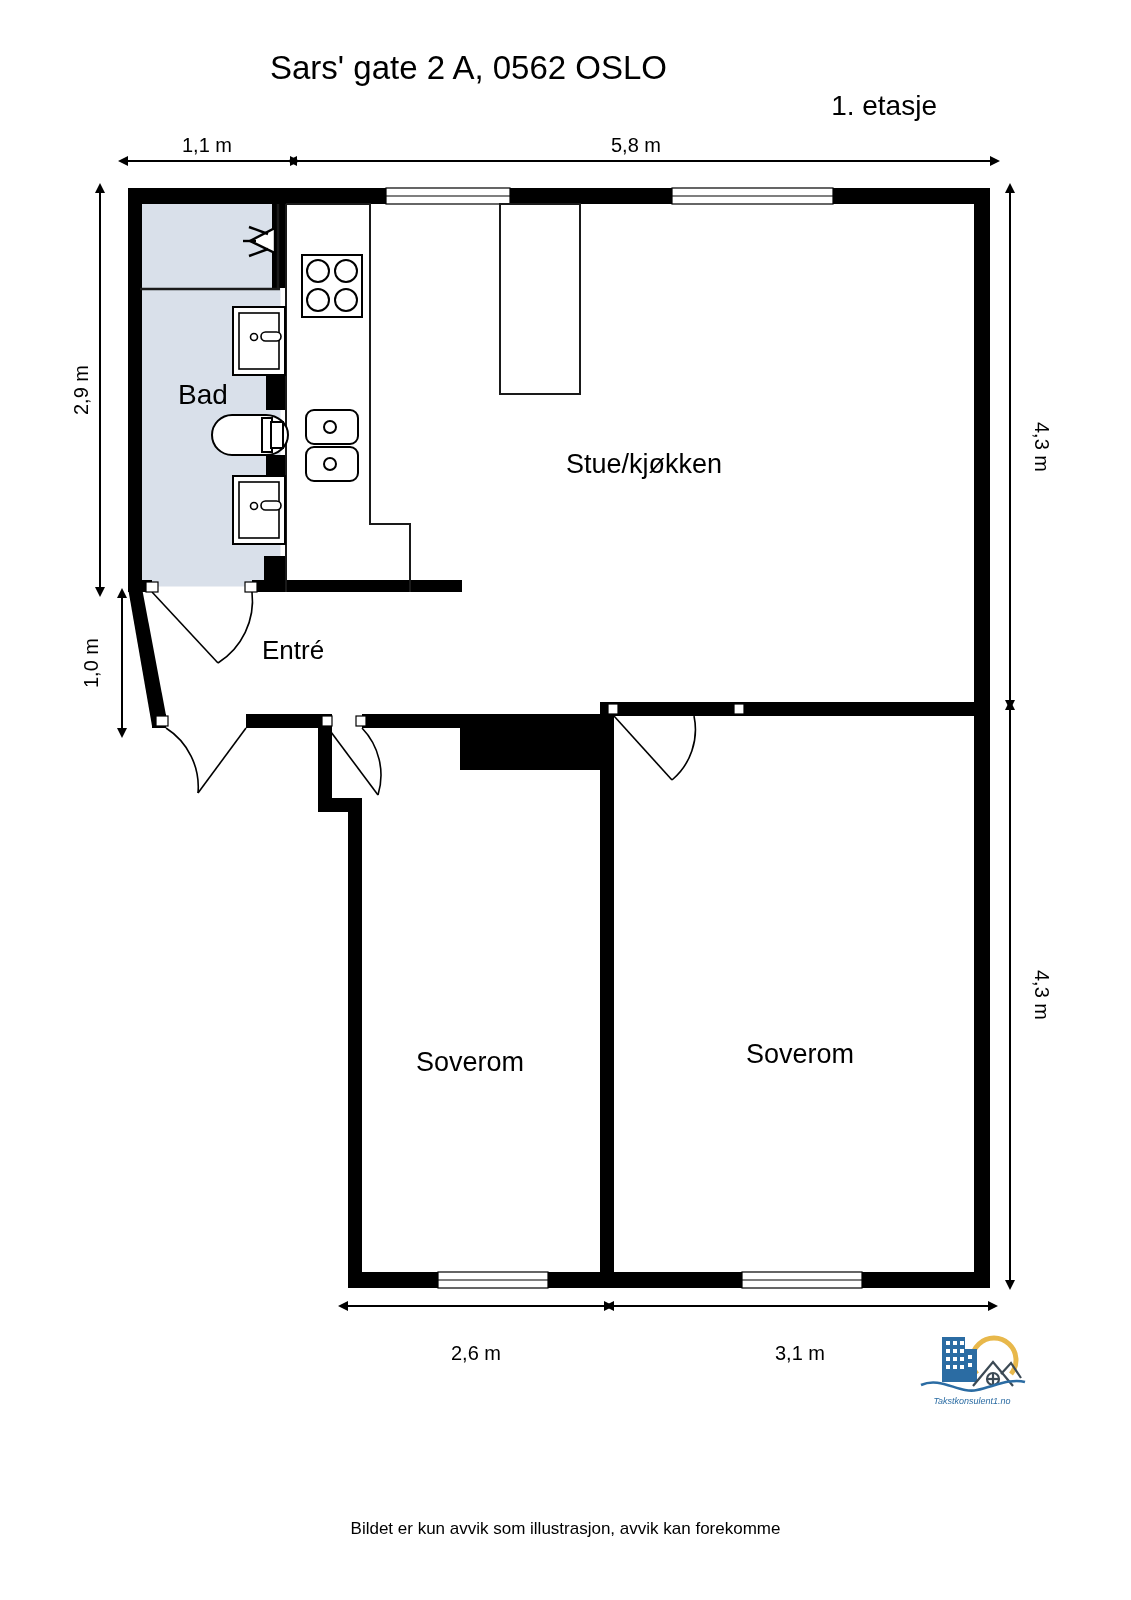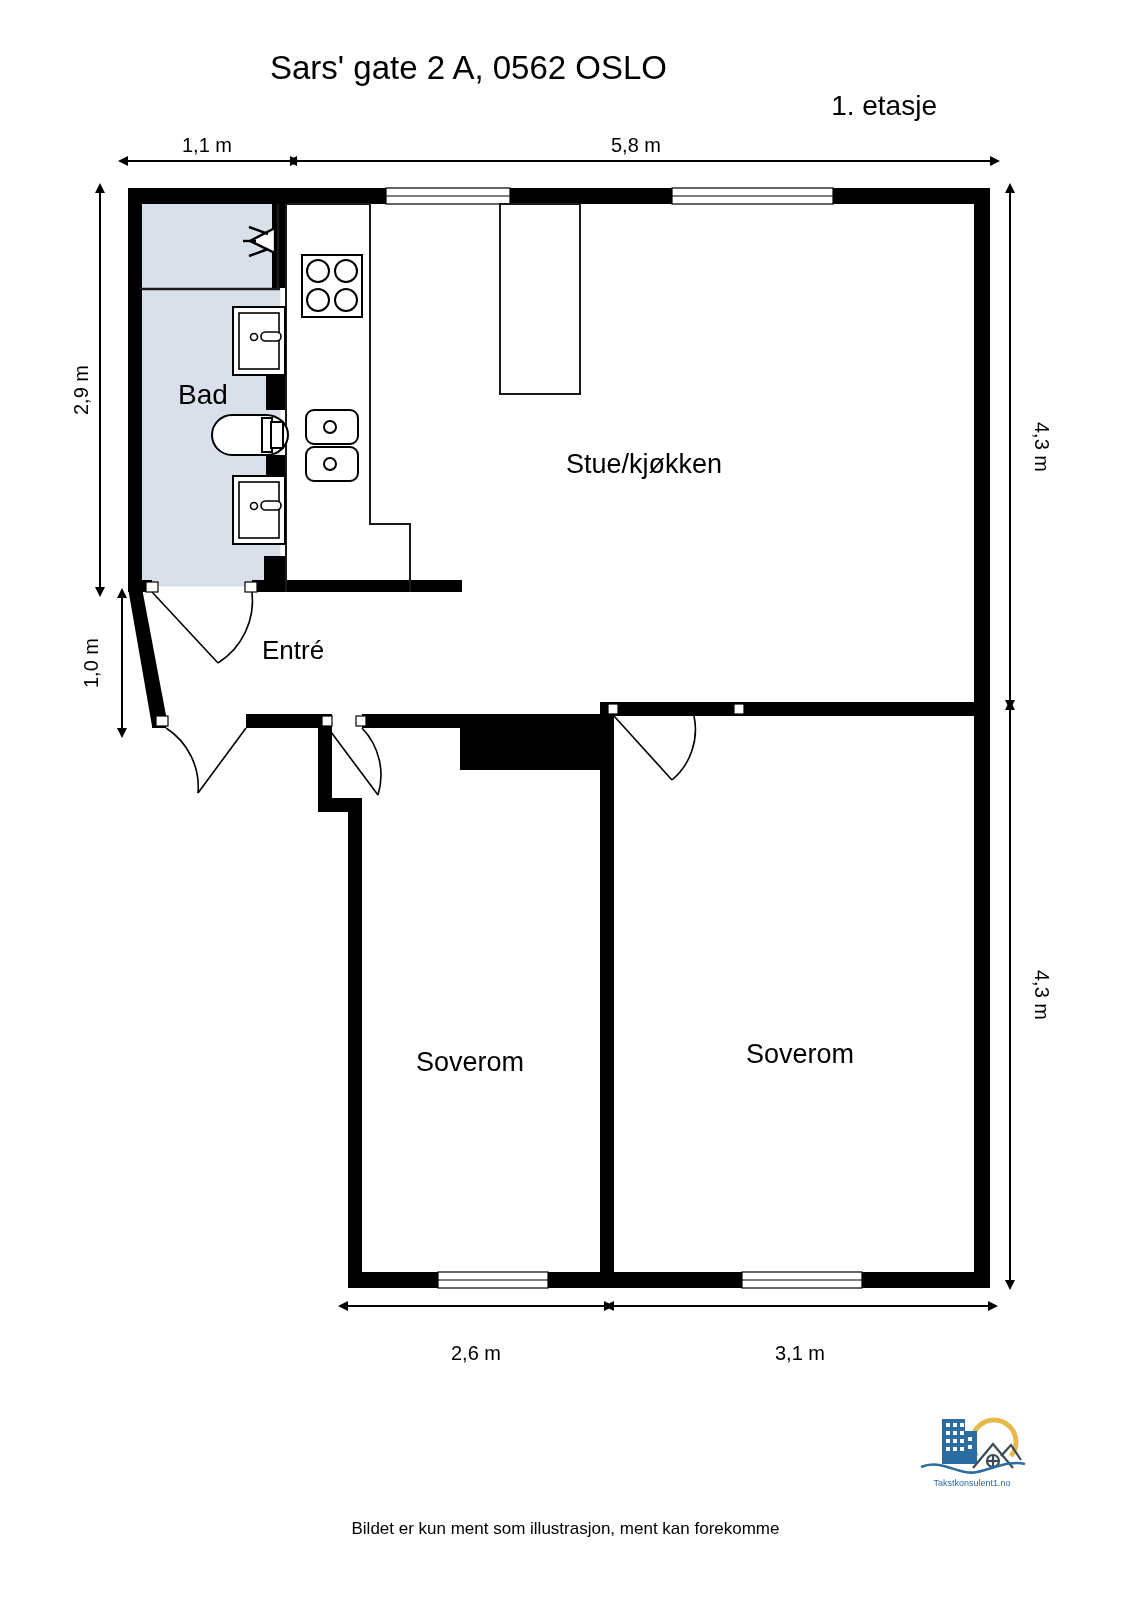--- a/index.html
+++ b/index.html
@@ -49,23 +49,24 @@
     position: absolute;
     top: 1519px;
     left: 0;
     width: 1131px;
     text-align: center;
     font-size: 17px;
   }
   .logo-wrap {
     position: absolute;
     left: 915px;
-    top: 1398px;
+    top: 1316px;
     width: 115px;
     height: 95px;
+    font-style: italic;
   }
 </style>
 </head>
 <body>
 
 <div id="page">
 
   <div class="title-block">
     <div class="title-main">Sars' gate 2 A, 0562 OSLO</div>
     <div class="title-sub">1. etasje</div>
@@ -311,15 +312,15 @@
         <circle cx="78" cy="63" r="6"></circle>
         <line x1="72" y1="63" x2="84" y2="63"></line>
         <line x1="78" y1="57" x2="78" y2="69"></line>
       </g>
 
       <path d="M6,69 C26,60 44,78 62,74 C80,70 96,62 110,66" fill="none" stroke="#2b6ca3" stroke-width="2.6"></path>
       <text x="57" y="88" text-anchor="middle" font-size="9" font-family="Liberation Sans, sans-serif" fill="#2b6ca3">Takstkonsulent1.no</text>
     </svg>
   </div>
 
-  <div class="footer-note">Bildet er kun ment som illustrasjon, ment kan forekomme</div>
+  <div class="footer-note">Bildet er kun avvik som illustrasjon, avvik kan forekomme</div>
 
 </div>
 
 </body></html>

